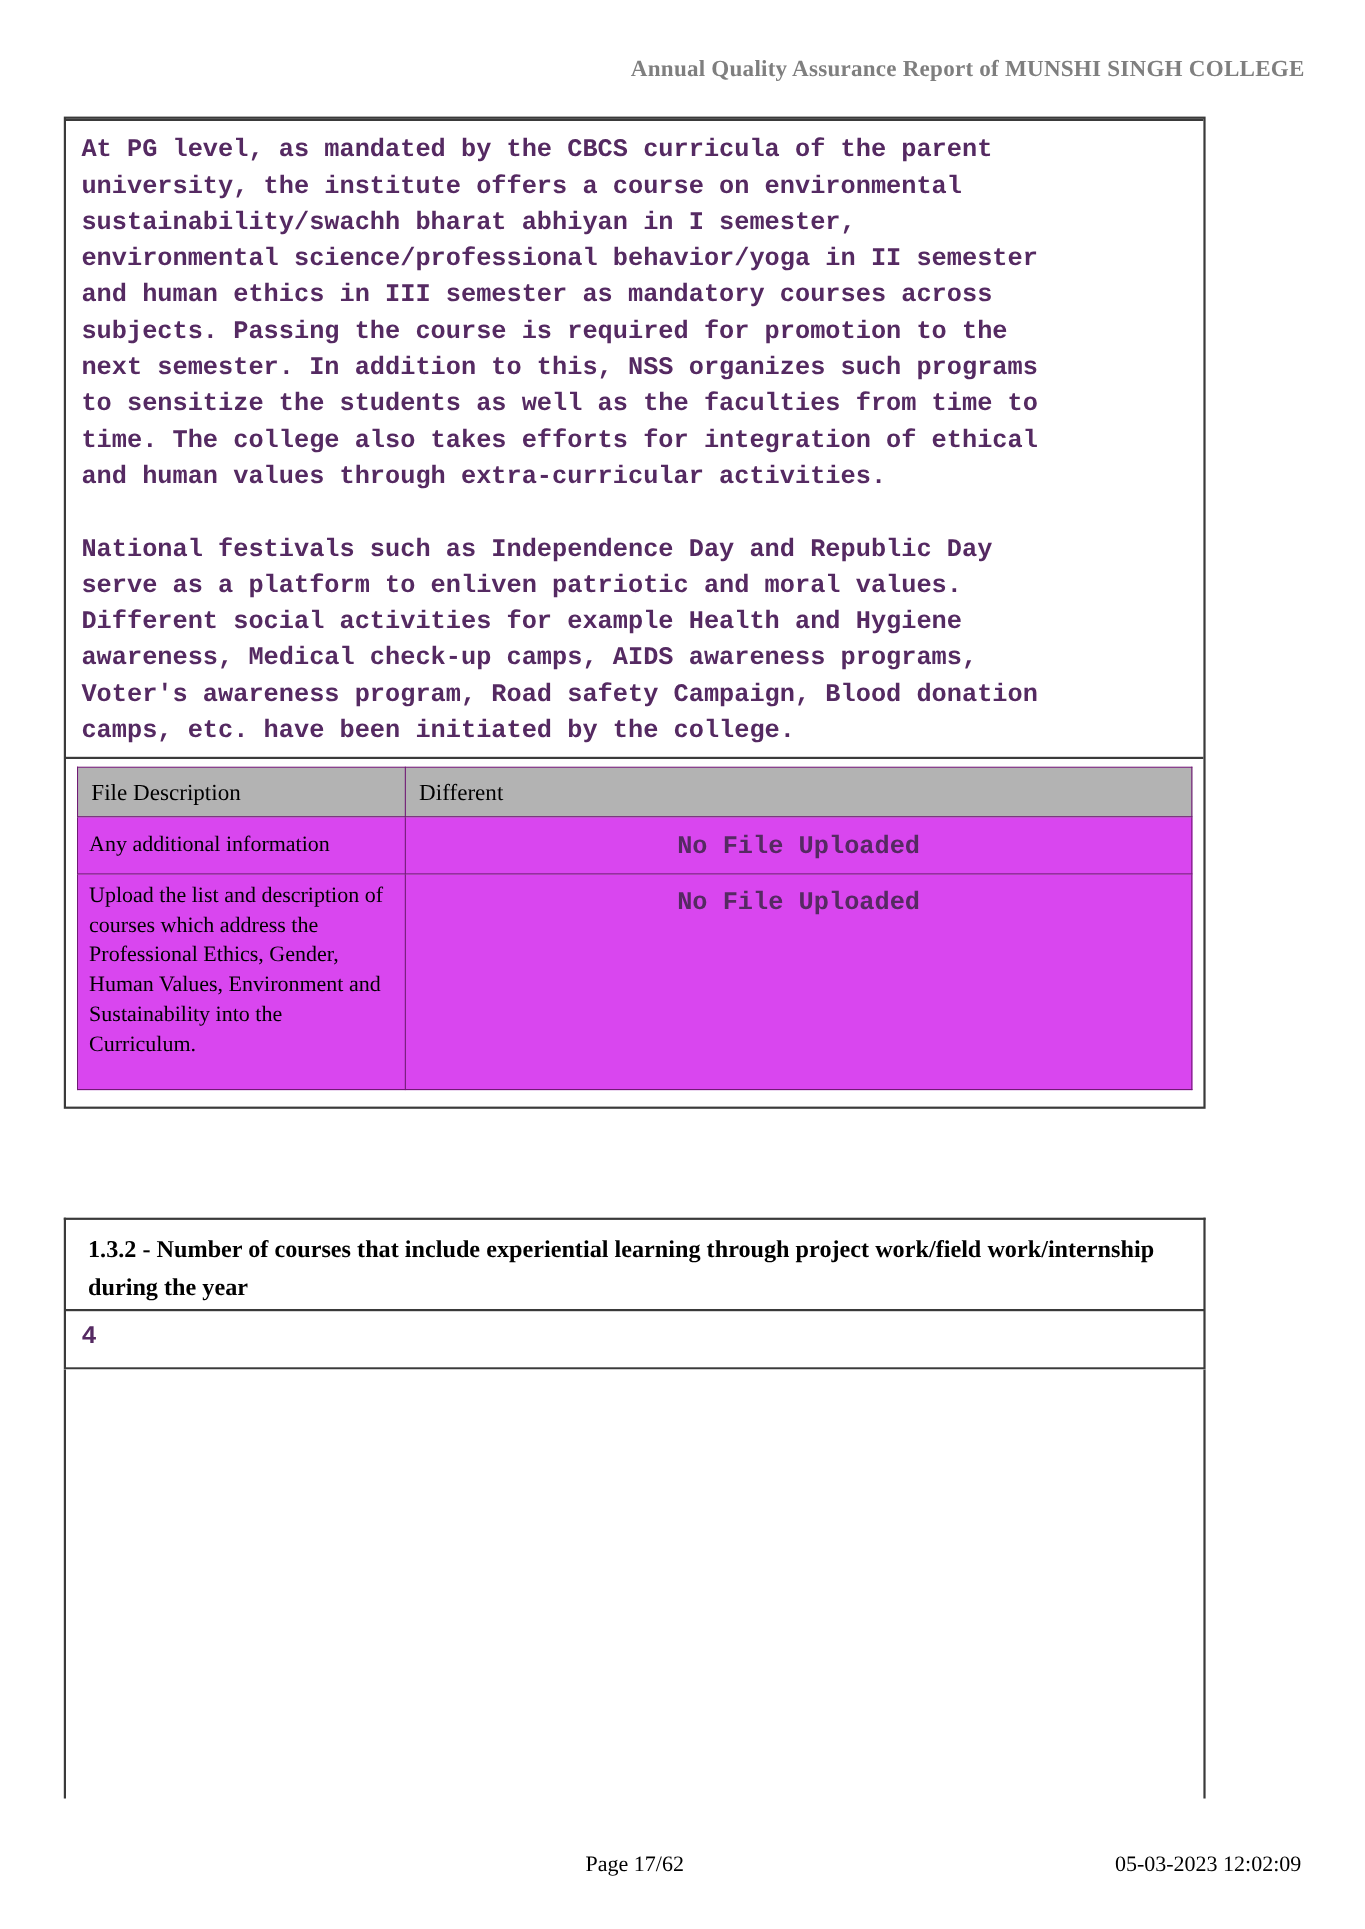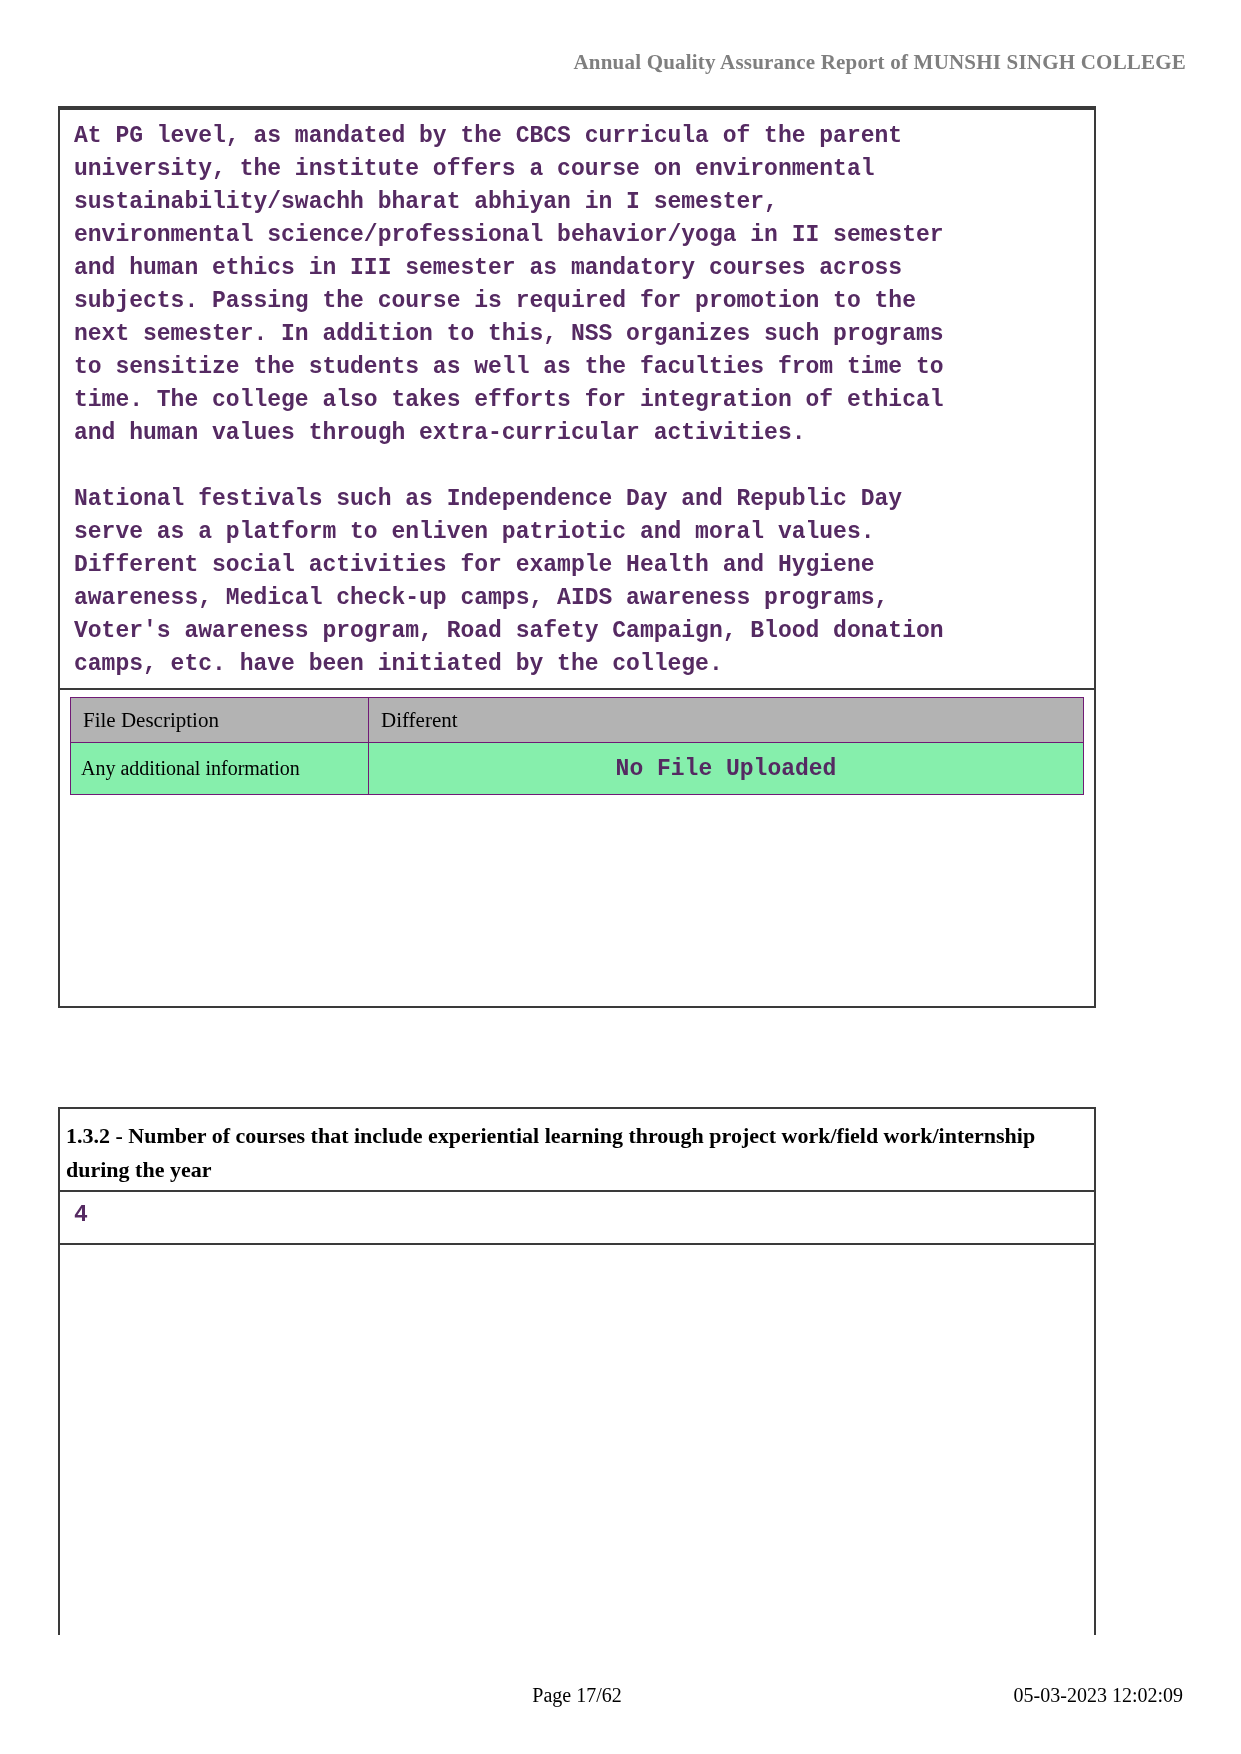--- a/index.html
+++ b/index.html
@@ -78,21 +78,21 @@
   table.file-table th {
     background: #b3b3b3;
     font-weight: normal;
     text-align: left;
     font-size: 21px;
     height: 45px;
     padding: 6px 12px;
   }
   th.col-desc, td.cell-desc { width: 298px; }
   table.file-table td {
-    background: #86efac;
+    background: #d946ef;
   }
   td.cell-desc {
     font-size: 20px;
     line-height: 27px;
     padding: 6px 10px;
     vertical-align: middle;
   }
   td.cell-doc {
     font-family: "Liberation Mono", monospace;
     font-weight: bold;
@@ -110,21 +110,21 @@
   .container-b {
     position: absolute;
     top: 1107px;
     left: 58px;
     width: 1038px;
   }
   .sec-title-132 {
     height: 83px;
     border: 2px solid #3a3a3a;
     border-bottom: none;
-    padding: 10px 6px;
+    padding: 10px 20px;
     font-weight: bold;
     font-size: 22px;
     line-height: 1.55;
     overflow: hidden;
   }
   .sec-answer-132 {
     height: 55px;
     border: 2px solid #3a3a3a;
     padding: 10px 14px;
     font-family: "Liberation Mono", monospace;
@@ -192,20 +192,24 @@
         <tr>
           <th class="col-desc">File Description</th>
           <th class="col-doc">Different</th>
         </tr>
       </thead>
       <tbody>
         <tr class="row-1">
           <td class="cell-desc">Any additional information</td>
           <td class="cell-doc">No File Uploaded</td>
         </tr>
+        <tr class="row-2">
+          <td class="cell-desc">Upload the list and description of courses which address the Professional Ethics, Gender, Human Values, Environment and Sustainability into the Curriculum.</td>
+          <td class="cell-doc">No File Uploaded</td>
+        </tr>
       </tbody>
     </table>
   </div>
 </div>
 
 <div class="container-b">
   <div class="sec-title-132">1.3.2 - Number of courses that include experiential learning through project work/field work/internship during the year</div>
 
   <div class="sec-answer-132">4</div>
 

